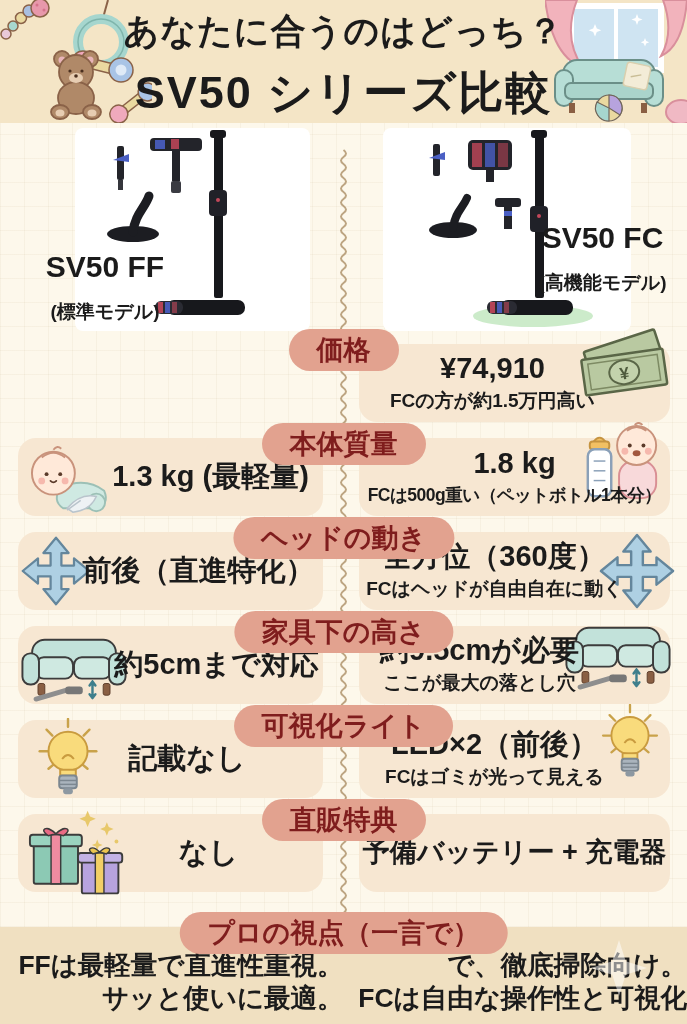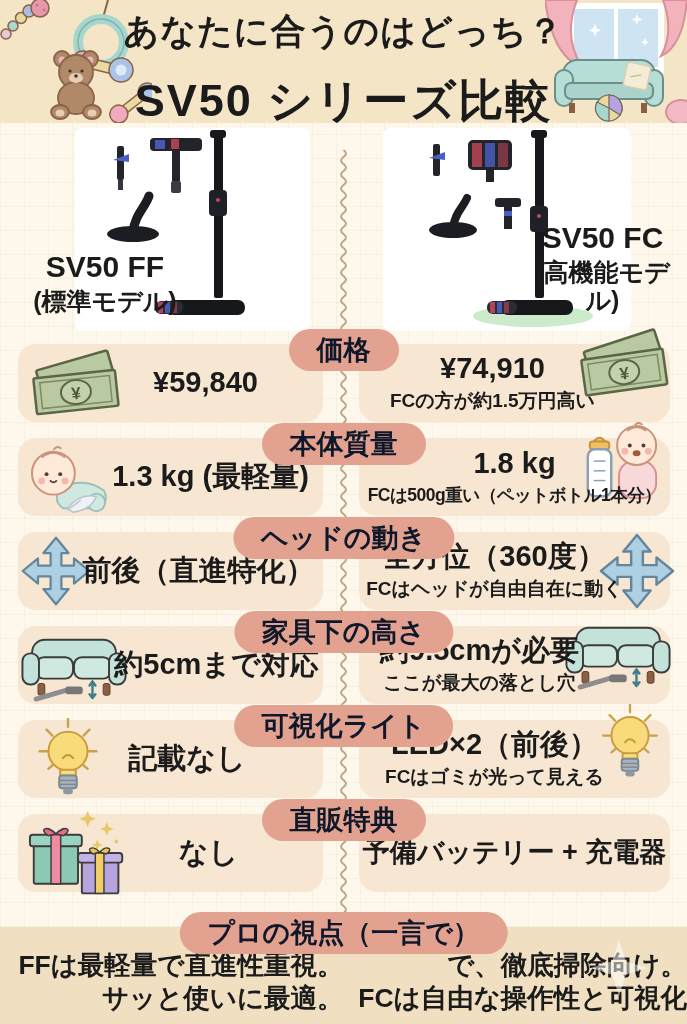--- a/index.html
+++ b/index.html
@@ -16,47 +16,47 @@
       repeating-linear-gradient(0deg, rgba(196,176,136,.10) 0 1px, transparent 1px 24px),
       repeating-linear-gradient(90deg, rgba(196,176,136,.10) 0 1px, transparent 1px 24px);
   }
   
   .header-band{
     position:absolute; left:0; top:0; width:687px; height:123px;
     background:#f4e5c6;
   }
   .title{position:absolute; left:0; top:8px; width:687px; text-align:center; z-index:2;}
   .title .t1{font-size:35px; letter-spacing:1px;}
-  .title .t2{font-size:45px; letter-spacing:2px; margin-top:16px;}
+  .title .t2{font-size:45px; letter-spacing:2px; margin-top:8px;}
   .deco{position:absolute; top:0; z-index:1;}
   .deco-left{left:0;}
   .deco-right{right:0;}
   
   .photo{position:absolute; background:#fff; border-radius:8px; z-index:1;}
   .photo-l{left:75px; top:128px; width:235px; height:203px;}
   .photo-r{left:383px; top:128px; width:248px; height:203px;}
   .prod-label{position:absolute; text-align:center; z-index:2; line-height:1.1;}
   .prod-label .nm{font-size:30px;}
-  .prod-label .tp{font-size:25px; margin-top:5px;}
+  .prod-label .tp{font-size:19px; margin-top:19px;}
   .label-l{left:20px; top:250px; width:170px;}
   .label-r{left:520px; top:221px; width:165px;}
   
   .divider{position:absolute; left:0; top:0; z-index:1; pointer-events:none;}
   
   .row{position:absolute; left:0; width:687px; height:78px; z-index:2;}
   .card{
     position:absolute; top:0; height:78px; background:#f7e7d2;
     border-radius:18px;
   }
   .card-l{left:18px; width:305px;}
   .card-r{left:359px; width:311px;}
   .pill{
     position:absolute; top:-15px; left:50%; transform:translateX(-50%);
     background:#e2a28f; border-radius:24px; padding:3px 28px; z-index:3;
-    font-size:27px; white-space:nowrap; color:#0f172a;
+    font-size:27px; white-space:nowrap; color:#7f1d1d;
   }
   .txt{
     position:absolute; inset:0; display:flex; flex-direction:column;
     align-items:center; justify-content:center; text-align:center; z-index:2;
   }
   .val{font-size:29px; line-height:1.15; white-space:nowrap;}
   .note{font-size:19px; margin-top:2px; white-space:nowrap;}
   .note-sm{font-size:17.5px; letter-spacing:-0.5px;}
   .icon{position:absolute; z-index:1;}
   
@@ -324,28 +324,20 @@
     <div class="nm">SV50 FF</div>
     <div class="tp">(標準モデル)</div>
   </div>
   <div class="prod-label label-r">
     <div class="nm">SV50 FC</div>
     <div class="tp">(高機能モデル)</div>
   </div>
 
   <section class="row" style="top:344px">
     <div class="pill"><span>価格</span></div>
-    <div class="card card-l">
-      <svg class="icon" style="left:8px;top:8px;transform:rotate(-6deg)" width="100" height="62">
-          <use href="#sym-money"></use>
-        </svg>
-      <div class="txt" style="padding-left:70px">
-        <div class="val">¥59,840</div>
-      </div>
-    </div>
     <div class="card card-r">
       <svg class="icon" style="right:-4px;top:-12px;transform:rotate(-8deg)" width="100" height="62">
           <use href="#sym-money"></use>
         </svg>
       <div class="txt" style="padding-right:44px">
         <div class="val">¥74,910</div>
         <div class="note">FCの方が約1.5万円高い</div>
       </div>
     </div>
   </section>

